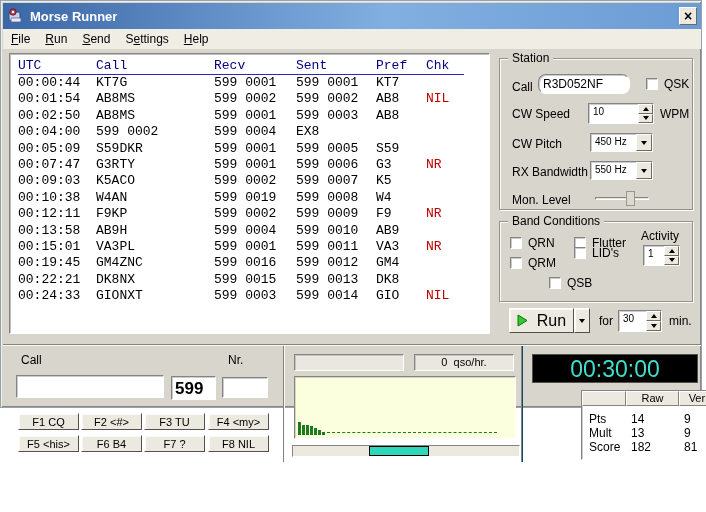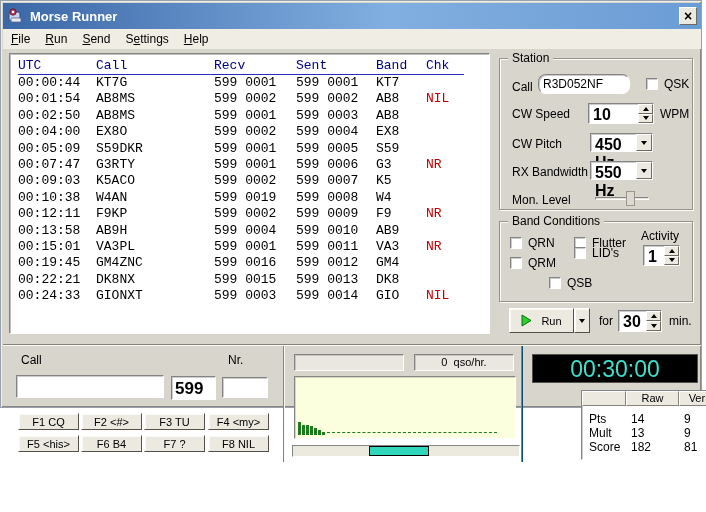--- a/index.html
+++ b/index.html
@@ -13,30 +13,30 @@
   .log-panel{position:absolute;left:8px;top:52px;width:481px;height:281px;background:#fff;border:1px solid;border-color:#848484 #fff #fff #848484;box-shadow:inset 1px 1px 0 rgba(0,0,0,.25);overflow:hidden;}
   .log-head{display:grid;grid-template-columns:78px 118px 82px 80px 50px 40px;margin:4px 0 0 8px;width:446px;border-bottom:1px solid #2929c8;padding-bottom:1px;font:bold 13px "Liberation Mono",monospace;color:#000080;}
   .log-head span{font-weight:normal;}
   .log-row{display:grid;grid-template-columns:78px 118px 82px 80px 50px 40px;height:16.4px;line-height:16.4px;padding-left:8px;font:13px "Liberation Mono",monospace;color:#000;}
   .groupbox{position:absolute;border:1px solid #97938a;box-shadow:inset 1px 1px 0 #fbfaf6, 1px 1px 0 #fbfaf6;}
   .legend{position:absolute;top:-8px;left:8px;background:#d8d5cd;padding:0 4px;font-size:12px;line-height:14px;}
   .lbl{position:absolute;font-size:12px;color:#000;white-space:nowrap;}
   .sunken{background:#fff;border:1px solid;border-color:#848484 #fff #fff #848484;box-shadow:inset 1px 1px 0 rgba(0,0,0,.2);}
   .txt{position:absolute;font-size:12px;padding:2px 4px;overflow:hidden;white-space:nowrap;}
   .spinner{position:absolute;display:flex;background:#fff;border:1px solid;border-color:#848484 #fff #fff #848484;box-shadow:inset 1px 1px 0 rgba(0,0,0,.2);}
-  .spin-text{flex:1;font-size:16px;padding:2px 4px;font-weight:bold;}
+  .spin-text{flex:1;font-size:10px;padding:2px 4px;}
   .spin-btns{width:15px;display:flex;flex-direction:column;}
   .sb{flex:1;background:#ece9e0;border:1px solid;border-color:#fff #6f6a60 #6f6a60 #fff;display:flex;align-items:center;justify-content:center;}
   .combo{position:absolute;display:flex;background:#fff;border:1px solid;border-color:#848484 #fff #fff #848484;box-shadow:inset 1px 1px 0 rgba(0,0,0,.2);}
   .combo-btn{width:16px;background:#ece9e0;border:1px solid;border-color:#fff #6f6a60 #6f6a60 #fff;display:flex;align-items:center;justify-content:center;}
   .tri-up{width:0;height:0;border-left:3px solid transparent;border-right:3px solid transparent;border-bottom:4px solid #000;}
   .tri-down{width:0;height:0;border-left:3px solid transparent;border-right:3px solid transparent;border-top:4px solid #000;}
   .cb{position:absolute;display:flex;align-items:center;gap:6px;font-size:12px;white-space:nowrap;}
   .cb-box{width:12px;height:12px;background:#fff;border:1px solid;border-color:#848484 #fff #fff #848484;box-shadow:inset 1px 1px 0 rgba(0,0,0,.2);}
-  .btn{position:absolute;background:#ece9e0;border:1px solid;border-color:#fff #55514a #55514a #fff;box-shadow:inset 1px 1px 0 #fbfaf6;font-family:"Liberation Sans",sans-serif;font-size:11px;cursor:default;}
+  .btn{position:absolute;background:#ece9e0;border:1px solid;border-color:#fff #55514a #55514a #fff;box-shadow:inset 1px 1px 0 #fbfaf6;font-family:"Liberation Sans",sans-serif;font-size:16px;cursor:default;}
   .fbtn{width:61px;height:17px;font-size:11px;line-height:14px;text-align:center;}
   .slider{position:absolute;left:95px;top:132px;width:54px;height:15px;}
   .s-track{position:absolute;left:0;right:0;top:6px;height:3px;background:#e6e3db;border:1px solid;border-color:#848484 #fff #fff #848484;}
   .s-thumb{position:absolute;left:31px;top:0;width:9px;height:15px;background:#ddd9d1;border:1px solid #9a968c;}
   .bottom{position:absolute;left:2px;top:344px;width:698px;height:117px;border-top:1px solid #fbfaf7;box-shadow:0 -1px 0 #87837a;}
   .bs-left{position:absolute;left:0;top:0;width:281px;height:100%;border-right:1px solid #87837a;}
   .bs-mid{position:absolute;left:281px;top:0;width:238px;height:100%;border-left:1px solid #fbfaf7;border-right:1px solid #87837a;}
   .bs-right{position:absolute;left:519px;top:0;right:0;height:100%;border-left:1px solid #0c4a6e;}
   .rst-txt{font-size:17px;font-weight:bold;padding:2px 3px;}
   .statbox{position:absolute;background:#eae7e0;border:1px solid;border-color:#848484 #fff #fff #848484;box-shadow:inset 1px 1px 0 rgba(0,0,0,.15);font-size:11px;text-align:center;line-height:15px;white-space:pre;}
@@ -74,21 +74,21 @@
   </div>
 
   <div class="menubar" id="menubar"><span class="menu-item"><u>F</u>ile</span><span class="menu-item"><u>R</u>un</span><span class="menu-item"><u>S</u>end</span><span class="menu-item">S<u>e</u>ttings</span><span class="menu-item"><u>H</u>elp</span></div>
 
   <div class="log-panel">
     <div class="log-head" id="log-header">
         <span>UTC</span>
         <span>Call</span>
         <span>Recv</span>
         <span>Sent</span>
-        <span>Band</span>
+        <span>Pref</span>
         <span>Chk</span>
       </div>
     <div id="log-rows">
         <div class="log-row">
           <span>00:00:44</span>
           <span>KT7G</span>
           <span>599 0001</span>
           <span>599 0001</span>
           <span>KT7</span>
           <span></span>
@@ -104,21 +104,20 @@
         <div class="log-row">
           <span>00:02:50</span>
           <span>AB8MS</span>
           <span>599 0001</span>
           <span>599 0003</span>
           <span>AB8</span>
           <span></span>
         </div>
         <div class="log-row">
           <span>00:04:00</span>
-          <span>EX8O</span>
           <span>599 0002</span>
           <span>599 0004</span>
           <span>EX8</span>
           <span></span>
         </div>
         <div class="log-row">
           <span>00:05:09</span>
           <span>S59DKR</span>
           <span>599 0001</span>
           <span>599 0005</span>

